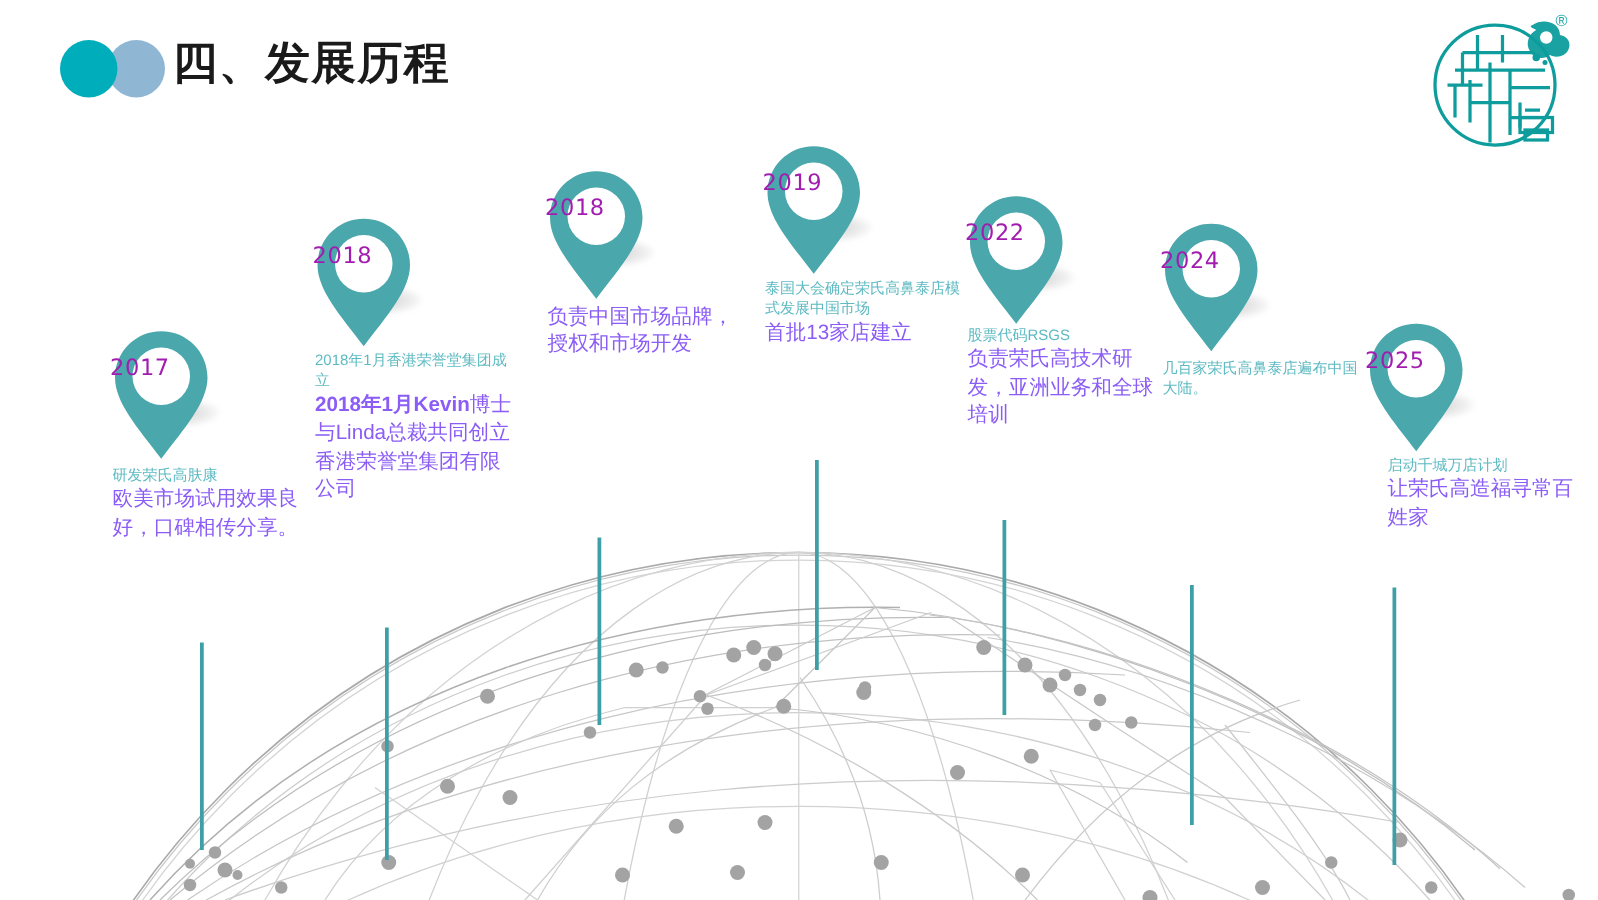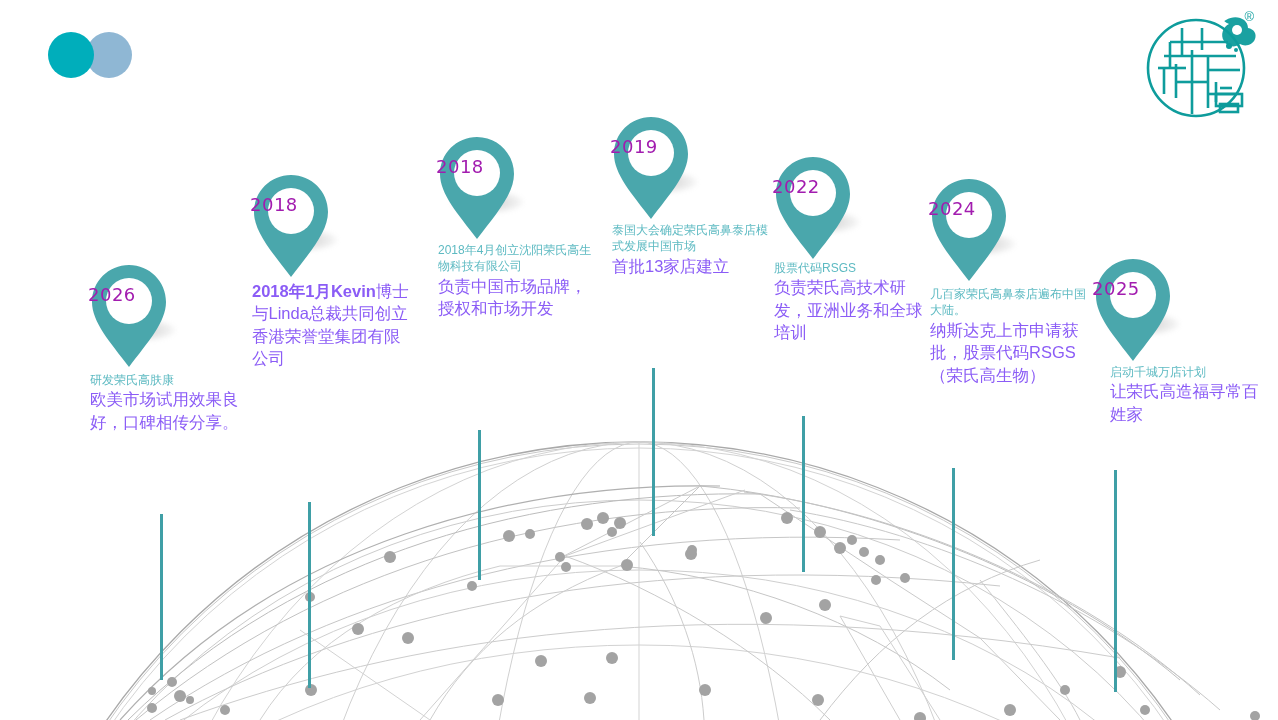--- a/index.html
+++ b/index.html
@@ -169,20 +169,21 @@
 </head>
 <body>
 
 <div id="slide">
 
   <div id="header">
     <div id="title-bullet">
       <div class="circ circ-a"></div>
       <div class="circ circ-b"></div>
     </div>
+    <div id="page-title">四、发展历程</div>
 
     <div id="brand-logo">
       <svg width="120" height="116" viewBox="0 0 120 116">
         <g fill="none" stroke="#0e9c9c" stroke-width="2.6">
           <circle cx="56" cy="62" r="48"></circle>
           <path d="M30 36 L88 36"></path>
           <path d="M42 22 L42 50"></path>
           <path d="M62 22 L62 44"></path>
           <path d="M30 36 L30 62"></path>
           <path d="M24 50 L96 50"></path>
@@ -318,55 +319,55 @@
 
   <div id="timeline">
 
     <div class="tl-item" style="left:88px; top:262px;">
       <div class="pin">
         <div class="pin-shadow"></div>
         <svg width="82" height="108" viewBox="0 0 82 108">
           <path d="M41 3 C20.5 3 4 19.5 4 40 C4 60 22 80 41 105 C60 80 78 60 78 40 C78 19.5 61.5 3 41 3 Z" fill="#4aa7ac"></path>
           <circle cx="41" cy="39" r="23" fill="#ffffff"></circle>
         </svg>
-        <div class="pin-year">2026</div>
+        <div class="pin-year">2017</div>
       </div>
       <div class="tl-text" style="top:110px;">
         <div class="tl-title">研发荣氏高肤康</div>
         <div class="tl-body"><b></b><span>欧美市场试用效果良好，口碑相传分享。</span></div>
       </div>
       <div class="connector" style="left:72px; top:252px; height:166px;"></div>
     </div>
 
     <div class="tl-item" style="left:250px; top:172px;">
       <div class="pin">
         <div class="pin-shadow"></div>
         <svg width="82" height="108" viewBox="0 0 82 108">
           <path d="M41 3 C20.5 3 4 19.5 4 40 C4 60 22 80 41 105 C60 80 78 60 78 40 C78 19.5 61.5 3 41 3 Z" fill="#4aa7ac"></path>
           <circle cx="41" cy="39" r="23" fill="#ffffff"></circle>
         </svg>
         <div class="pin-year">2018</div>
       </div>
       <div class="tl-text" style="top:108px;">
+        <div class="tl-title">2018年1月香港荣誉堂集团成立</div>
         <div class="tl-body"><b>2018年1月Kevin</b><span>博士与Linda总裁共同创立香港荣誉堂集团有限公司</span></div>
       </div>
       <div class="connector" style="left:58px; top:330px; height:186px;"></div>
     </div>
 
     <div class="tl-item" style="left:436px; top:134px;">
       <div class="pin">
         <div class="pin-shadow"></div>
         <svg width="82" height="108" viewBox="0 0 82 108">
           <path d="M41 3 C20.5 3 4 19.5 4 40 C4 60 22 80 41 105 C60 80 78 60 78 40 C78 19.5 61.5 3 41 3 Z" fill="#4aa7ac"></path>
           <circle cx="41" cy="39" r="23" fill="#ffffff"></circle>
         </svg>
         <div class="pin-year">2018</div>
       </div>
       <div class="tl-text" style="top:108px;">
-        <div class="tl-title">2018年4月创立沈阳荣氏高生物科技有限公司</div>
         <div class="tl-body"><b></b><span>负责中国市场品牌，授权和市场开发</span></div>
       </div>
       <div class="connector" style="left:42px; top:296px; height:150px;"></div>
     </div>
 
     <div class="tl-item" style="left:610px; top:114px;">
       <div class="pin">
         <div class="pin-shadow"></div>
         <svg width="82" height="108" viewBox="0 0 82 108">
           <path d="M41 3 C20.5 3 4 19.5 4 40 C4 60 22 80 41 105 C60 80 78 60 78 40 C78 19.5 61.5 3 41 3 Z" fill="#4aa7ac"></path>
@@ -401,21 +402,20 @@
       <div class="pin">
         <div class="pin-shadow"></div>
         <svg width="82" height="108" viewBox="0 0 82 108">
           <path d="M41 3 C20.5 3 4 19.5 4 40 C4 60 22 80 41 105 C60 80 78 60 78 40 C78 19.5 61.5 3 41 3 Z" fill="#4aa7ac"></path>
           <circle cx="41" cy="39" r="23" fill="#ffffff"></circle>
         </svg>
         <div class="pin-year">2024</div>
       </div>
       <div class="tl-text" style="top:110px;">
         <div class="tl-title">几百家荣氏高鼻泰店遍布中国大陆。</div>
-        <div class="tl-body"><b></b><span>纳斯达克上市申请获批，股票代码RSGS（荣氏高生物）</span></div>
       </div>
       <div class="connector" style="left:24px; top:292px; height:192px;"></div>
     </div>
 
     <div class="tl-item" style="left:1092px; top:256px;">
       <div class="pin">
         <div class="pin-shadow"></div>
         <svg width="82" height="108" viewBox="0 0 82 108">
           <path d="M41 3 C20.5 3 4 19.5 4 40 C4 60 22 80 41 105 C60 80 78 60 78 40 C78 19.5 61.5 3 41 3 Z" fill="#4aa7ac"></path>
           <circle cx="41" cy="39" r="23" fill="#ffffff"></circle>

